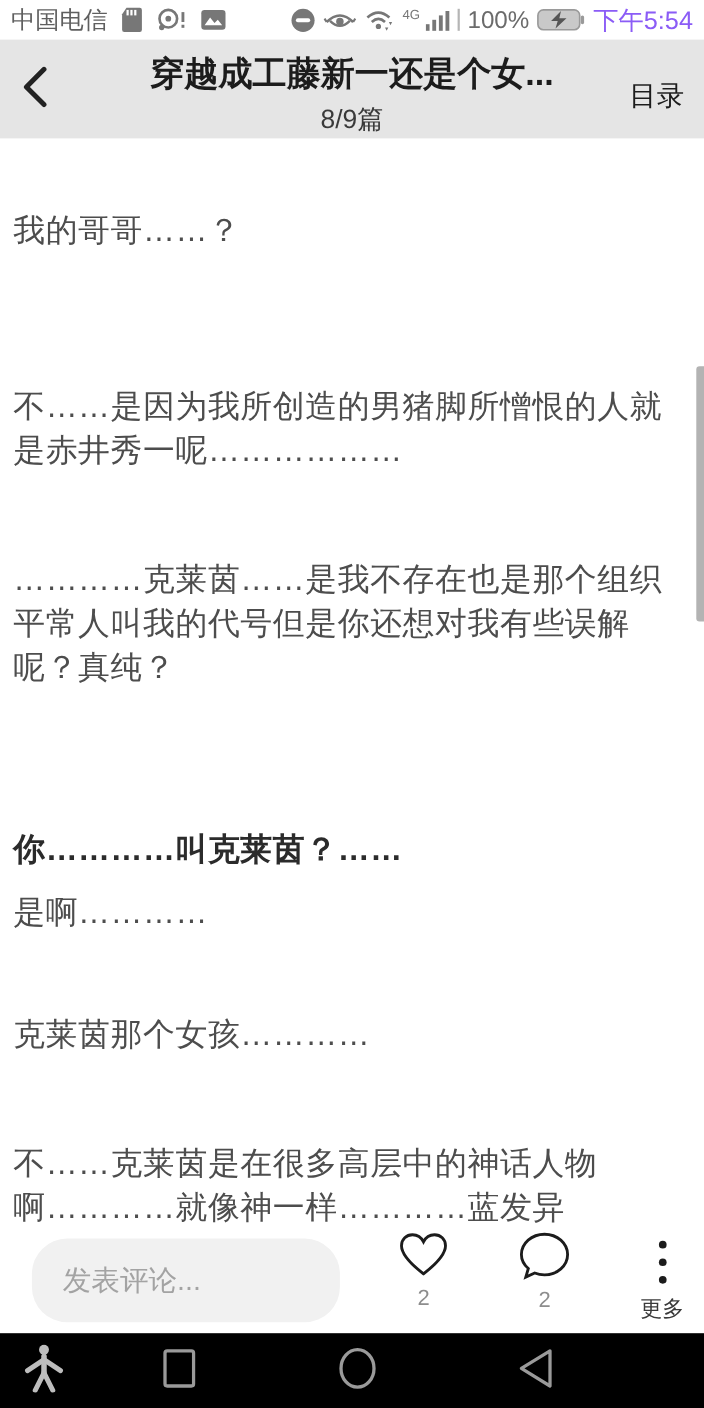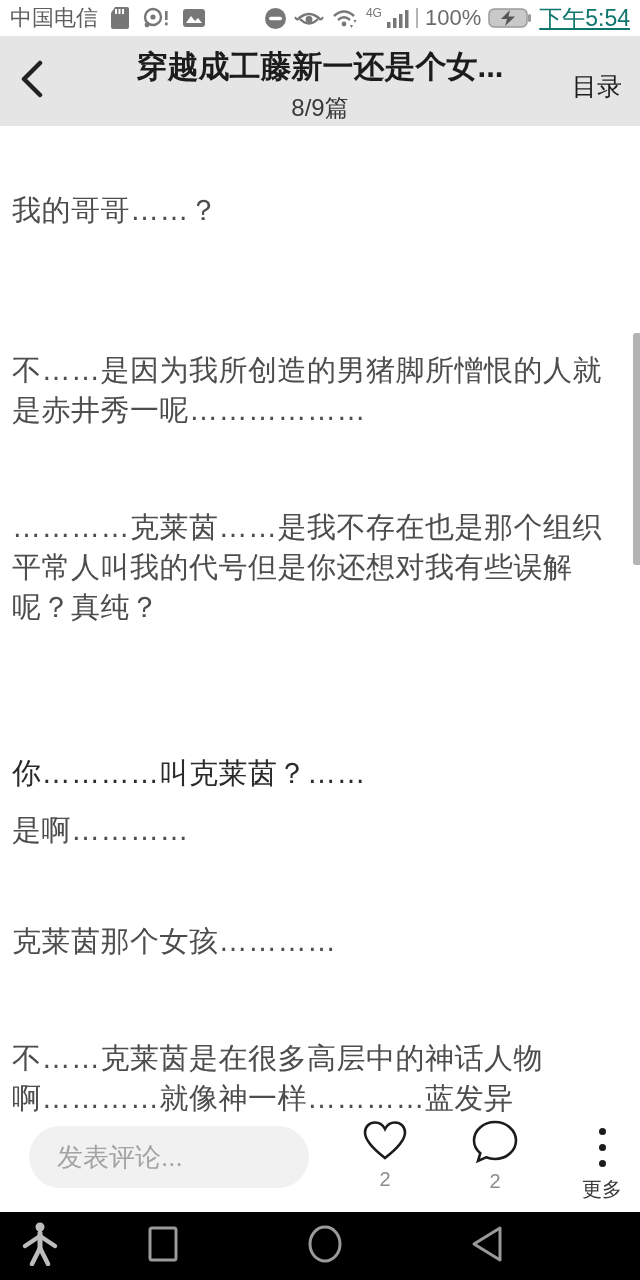--- a/index.html
+++ b/index.html
@@ -13,21 +13,21 @@
     position:absolute; top:0; left:0; right:0; height:36px;
     display:flex; align-items:center; padding:0 10px; background:#fff;
     color:#6b6b6b;
   }
   .status-left { display:flex; align-items:center; gap:12px; }
   .carrier { font-size:22px; color:#5f5f5f; }
   .status-right { margin-left:auto; display:flex; align-items:center; gap:7px; }
   .sicon { display:inline-flex; align-items:center; }
   .battery-pct { font-size:22px; color:#6b6b6b; }
   .sep-line { width:2px; height:20px; background:#b5b5b5; }
-  .time { font-size:23px; color:#0f766e;text-decoration:underline; }
+  .time { font-size:23px; color:#8b5cf6; }
   .net-4g { font-size:12px; color:#777; position:relative; top:-5px; margin-right:-2px; }
   
   .header {
     position:absolute; top:36px; left:0; right:0; height:90px; background:#e5e5e5;
   }
   .back-btn { position:absolute; left:18px; top:26px; width:34px; height:38px; display:flex; align-items:center; }
   .header-center { position:absolute; left:100px; right:100px; top:10px; text-align:center; }
   .page-title {
     font-size:31px; font-weight:bold; color:#1c1c1c; white-space:nowrap;
     overflow:hidden; display:block;
@@ -36,36 +36,36 @@
   .toc-btn { position:absolute; right:18px; top:34px; font-size:25px; color:#1c1c1c; }
   
   .content {
     position:absolute; top:126px; left:0; right:0; height:986px;
     overflow:hidden; padding:0 12px; background:#fff;
   }
   .content p {
     font-size:29px; line-height:40px; color:#4d4d4d;
     word-break:break-all; letter-spacing:0.5px;
   }
-  .content p.bold { font-weight:normal; color:#2b2b2b; }
+  .content p.bold { font-weight:bold; color:#2b2b2b; }
   .mt0 { margin-top:64px; } .mt1 { margin-top:120px; } .mt2 { margin-top:77px; }
   .mt3 { margin-top:126px; } .mt4 { margin-top:17px; } .mt5 { margin-top:71px; }
   .mt6 { margin-top:77px; }
   
   .scrollbar-thumb {
     position:absolute; right:0; top:333px; width:7px; height:232px;
     background:#b3b3b3; border-radius:3px 0 0 3px;
   }
   
   .comment-bar {
     position:absolute; left:0; right:0; top:1112px; height:100px; background:#fff;
     display:flex; align-items:flex-start;
   }
   .comment-input {
-    position:absolute; left:29px; top:14px; width:280px; height:62px;
+    position:absolute; left:29px; top:14px; width:280px; height:76px;
     background:#f1f1f1; border:none; border-radius:32px;
     font-size:26px; color:#9d9d9d; padding:0 0 0 28px; outline:none;
     font-family:"Liberation Sans","DejaVu Sans",sans-serif;
   }
   .comment-input::placeholder { color:#a3a3a3; }
   .action { position:absolute; top:8px; width:70px; text-align:center; }
   .action .cnt { font-size:20px; color:#8d8d8d; margin-top:2px; }
   .action .lbl { font-size:20px; color:#3a3a3a; margin-top:4px; }
   .act-like { left:350px; } .act-comment { left:460px; } .act-more { left:567px; }
   .dots-v { display:inline-flex; flex-direction:column; gap:9px; padding-top:8px; height:52px; justify-content:flex-start; }

